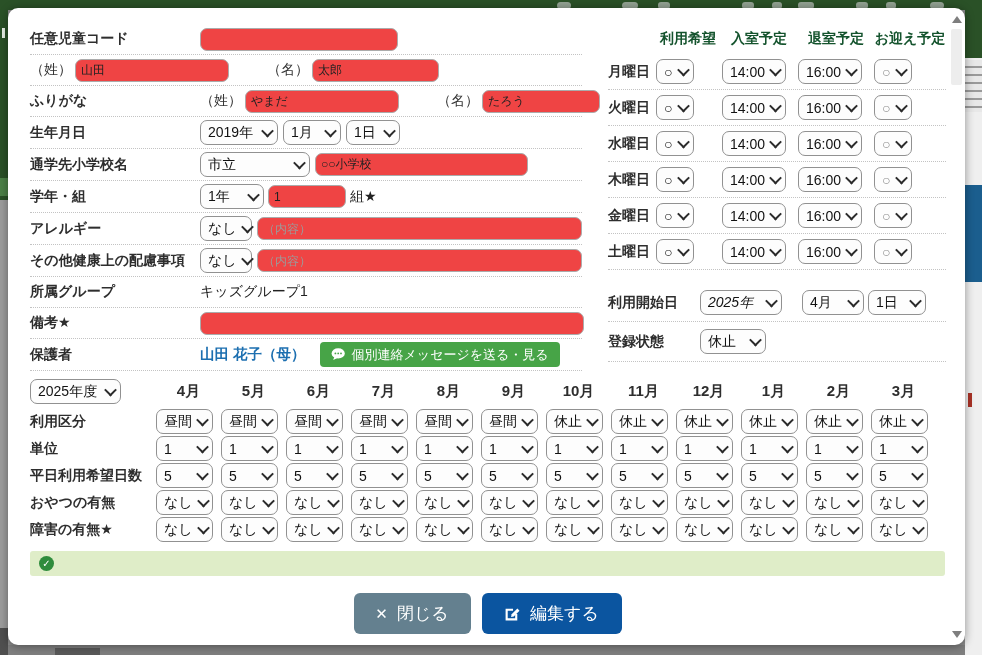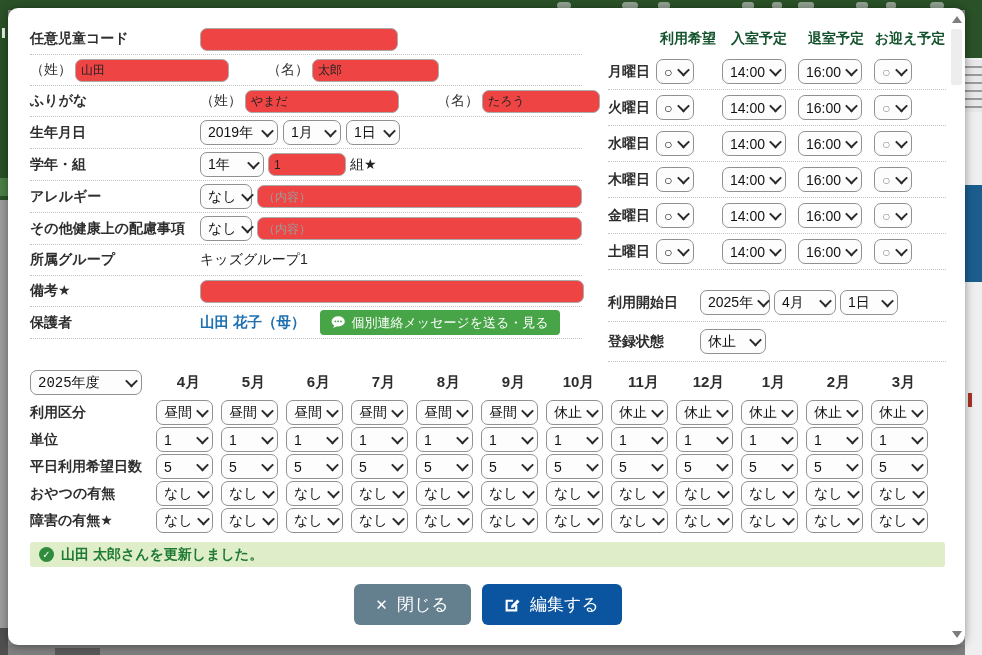--- a/index.html
+++ b/index.html
@@ -169,20 +169,28 @@
           <div class="fake-select" style="width:58px;margin-right:5px;">
             <span class="fs-txt">1月</span>
               <span class="chev"></span>
           </div>
           <div class="fake-select" style="width:54px;">
             <span class="fs-txt">1日</span>
               <span class="chev"></span>
           </div>
         </div>
 
+        <div class="row">
+          <span class="lbl">通学先小学校名</span>
+          <div class="fake-select" style="width:110px;margin-right:5px;">
+            <span class="fs-txt">市立</span>
+              <span class="chev"></span>
+          </div>
+          <input class="ti" style="width: 213px;" value="○○小学校">
+        </div>
 
         <div class="row">
           <span class="lbl">学年・組</span>
           <div class="fake-select" style="width:64px;margin-right:4px;">
             <span class="fs-txt">1年</span>
               <span class="chev"></span>
           </div>
           <input class="ti" style="width: 78px; margin-right: 4px;" value="1">
           <span class="plain">組★</span>
         </div>
@@ -351,21 +359,21 @@
               </div>
               <div class="fake-select" style="width: 38px;">
                 <span class="fs-txt gray-opt">○</span>
                 <span class="chev"></span>
               </div>
             </div>
           </div>
         <div class="gap14"></div>
         <div class="rrow">
           <span class="rlbl">利用開始日</span>
-          <div class="fake-select" style="width:70px;margin-right:4px;">
+          <div class="fake-select" style="width:82px;margin-right:20px;font-style:italic;">
             <span class="fs-txt">2025年</span>
               <span class="chev"></span>
           </div>
           <div class="fake-select" style="width:62px;margin-right:4px;">
             <span class="fs-txt">4月</span>
               <span class="chev"></span>
           </div>
           <div class="fake-select" style="width:58px;">
             <span class="fs-txt">1日</span>
               <span class="chev"></span>
@@ -376,21 +384,21 @@
           <div class="fake-select" style="width:66px;">
             <span class="fs-txt">休止</span>
               <span class="chev"></span>
           </div>
         </div>
       </div>
     </div>
 
     <div class="monthly">
       <div class="mgrid mhead" id="month-head">
-          <div><div class="fake-select" style="width: 112px; font-family: Liberation Mono, monospace;">
+          <div><div class="fake-select" style="width: 91px;">
               <span class="fs-txt">2025年度</span>
               <span class="chev"></span>
             </div></div>
           <span class="mh">4月</span>
           <span class="mh">5月</span>
           <span class="mh">6月</span>
           <span class="mh">7月</span>
           <span class="mh">8月</span>
           <span class="mh">9月</span>
           <span class="mh">10月</span>
@@ -654,21 +662,20 @@
             <div><div class="fake-select" style="width: 57px;">
                 <span class="fs-txt">なし</span>
                 <span class="chev"></span>
               </div></div>
           </div>
         </div>
     </div>
 
     <div class="alert">
       <span class="chk">✓</span>
-      <span class="txt">山田 太郎さんを更新しました。</span>
     </div>
 
     <div class="actions">
       <button class="btn btn-close">
         <span class="x-ico">✕</span>
         <span>閉じる</span>
       </button>
       <button class="btn btn-edit">
         <svg width="17" height="17" viewBox="0 0 16 16">
           <path d="M1.5 3.5 h7 v2 h-5 v7 h7 v-4 h2 v6 h-11 z" fill="#fff"></path>

